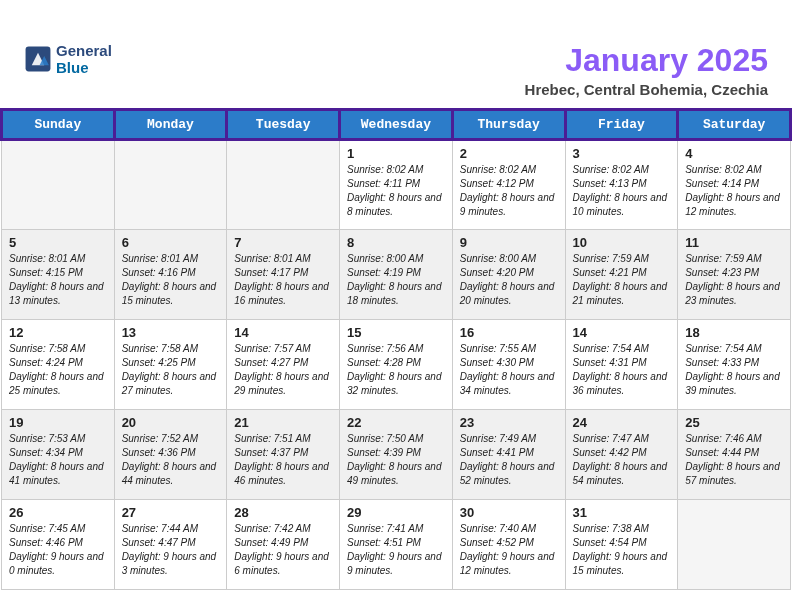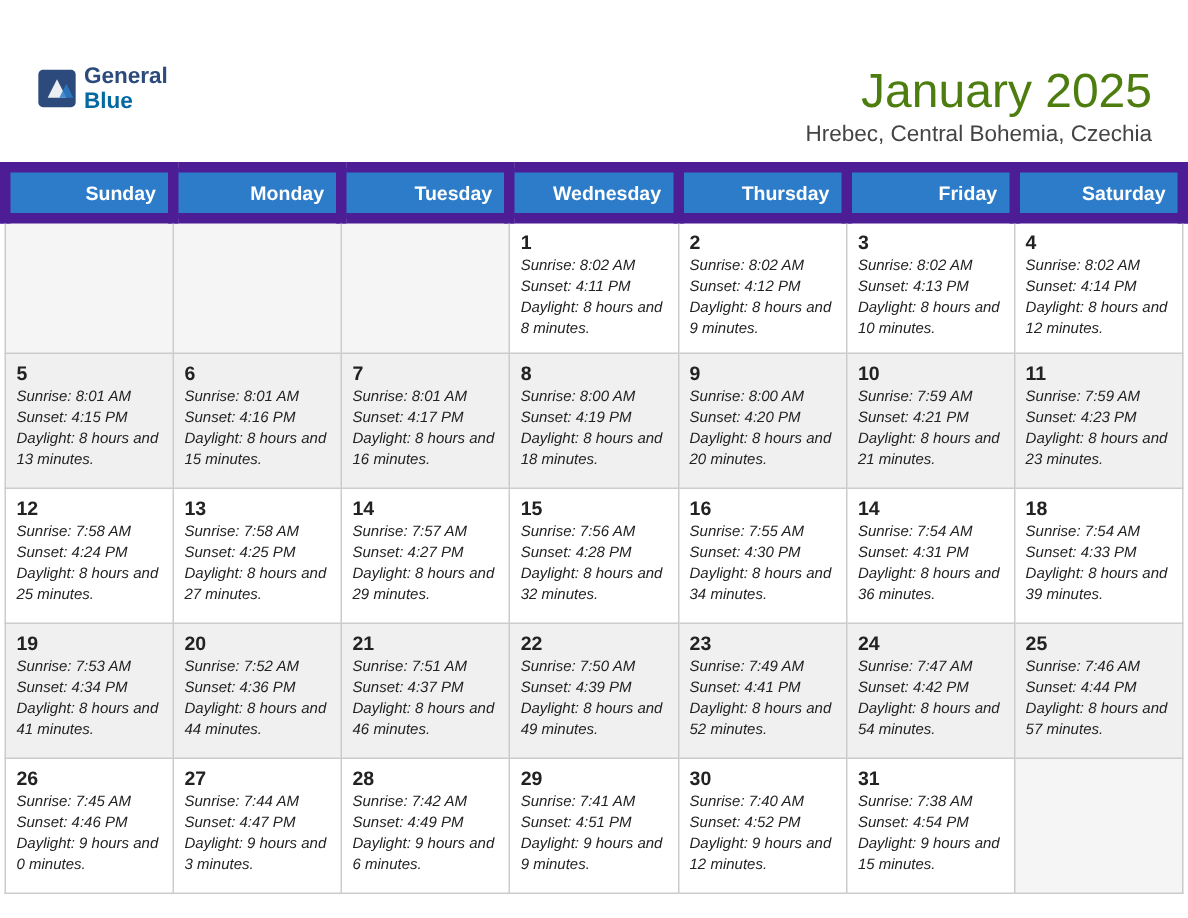--- a/index.html
+++ b/index.html
@@ -24,41 +24,43 @@
     }
     .logo-icon {
       width: 28px;
       height: 28px;
     }
     .title-block {
       text-align: right;
     }
     .month-title {
       font-size: 32px;
-      font-weight: normal;
-      color: #4d7c0f;
+      font-weight: bold;
+      color: #8b5cf6;
     }
     .location-title {
       font-size: 15px;
       color: #444;
       margin-top: 2px;
+      font-weight: bold;
     }
     .calendar {
       width: 100%;
       border-collapse: collapse;
       margin: 0;
     }
     .calendar th {
       background: #2c7cc9;
       color: #fff;
       font-size: 13px;
       font-weight: bold;
       padding: 6px 8px;
-      text-align: right;
-      border: 7px solid #4c1d95;
+      text-align: center;
+      border: 3px solid #4c1d95;
+      font-family: Liberation Mono, monospace;
     }
     .calendar td {
       vertical-align: top;
       padding: 5px 7px;
       font-size: 10.5px;
       color: #222;
       border: 1px solid #ccc;
       width: 113px;
       min-height: 90px;
       height: 90px;

